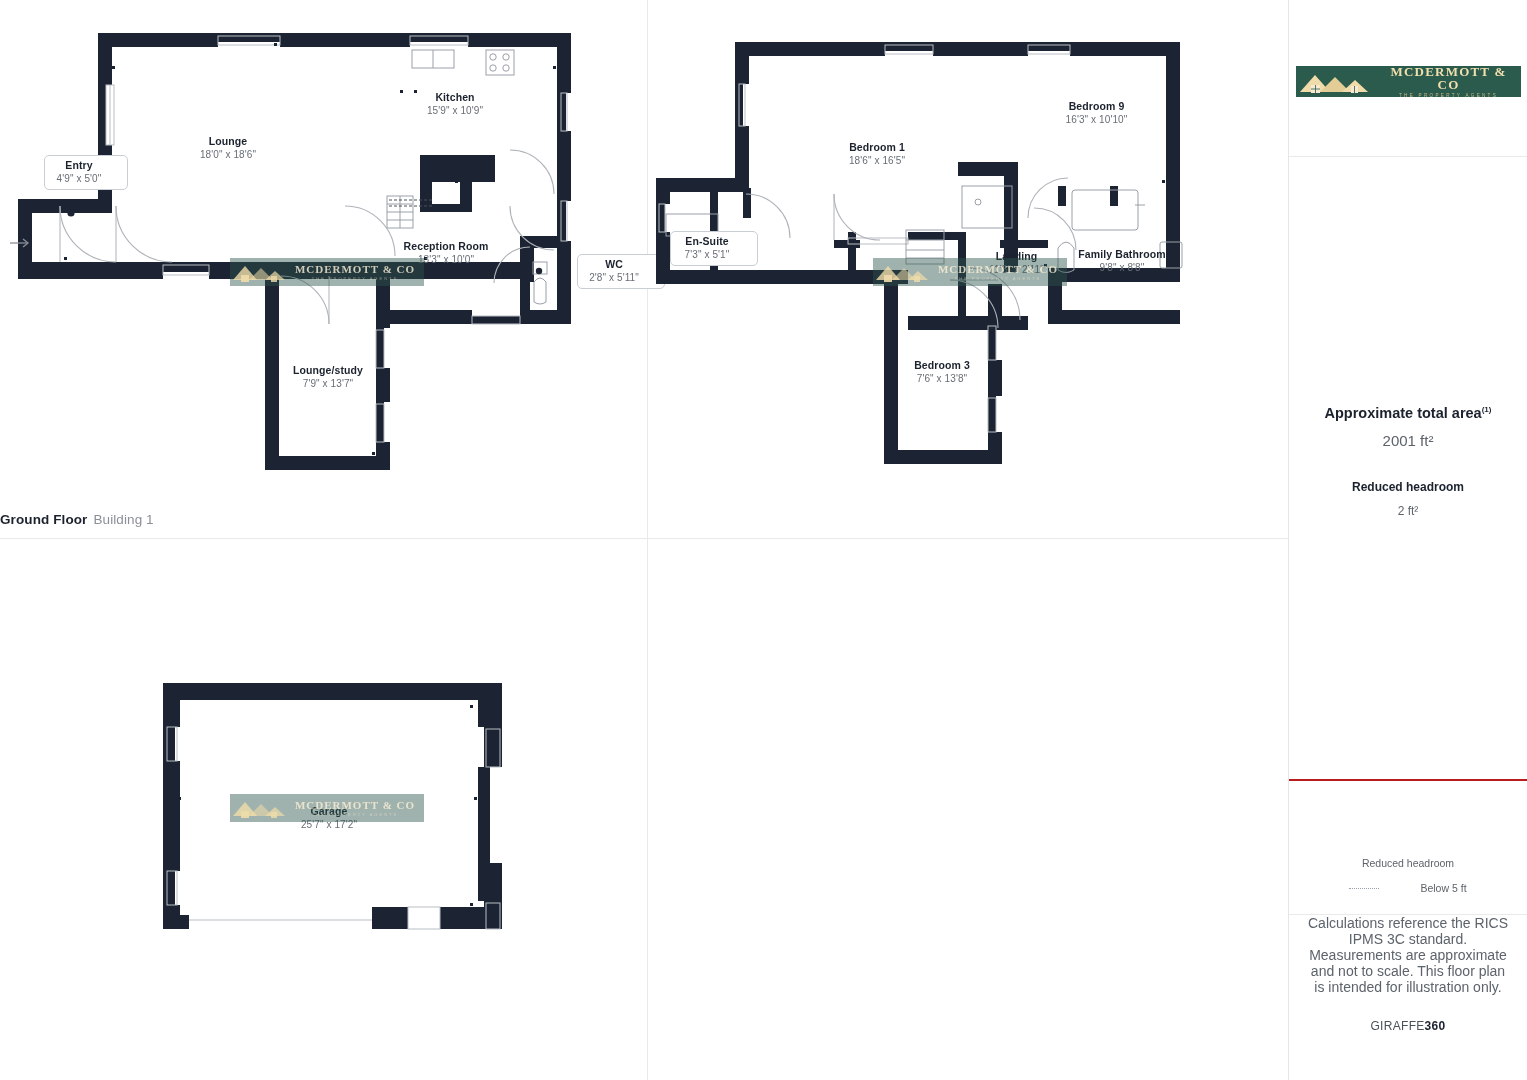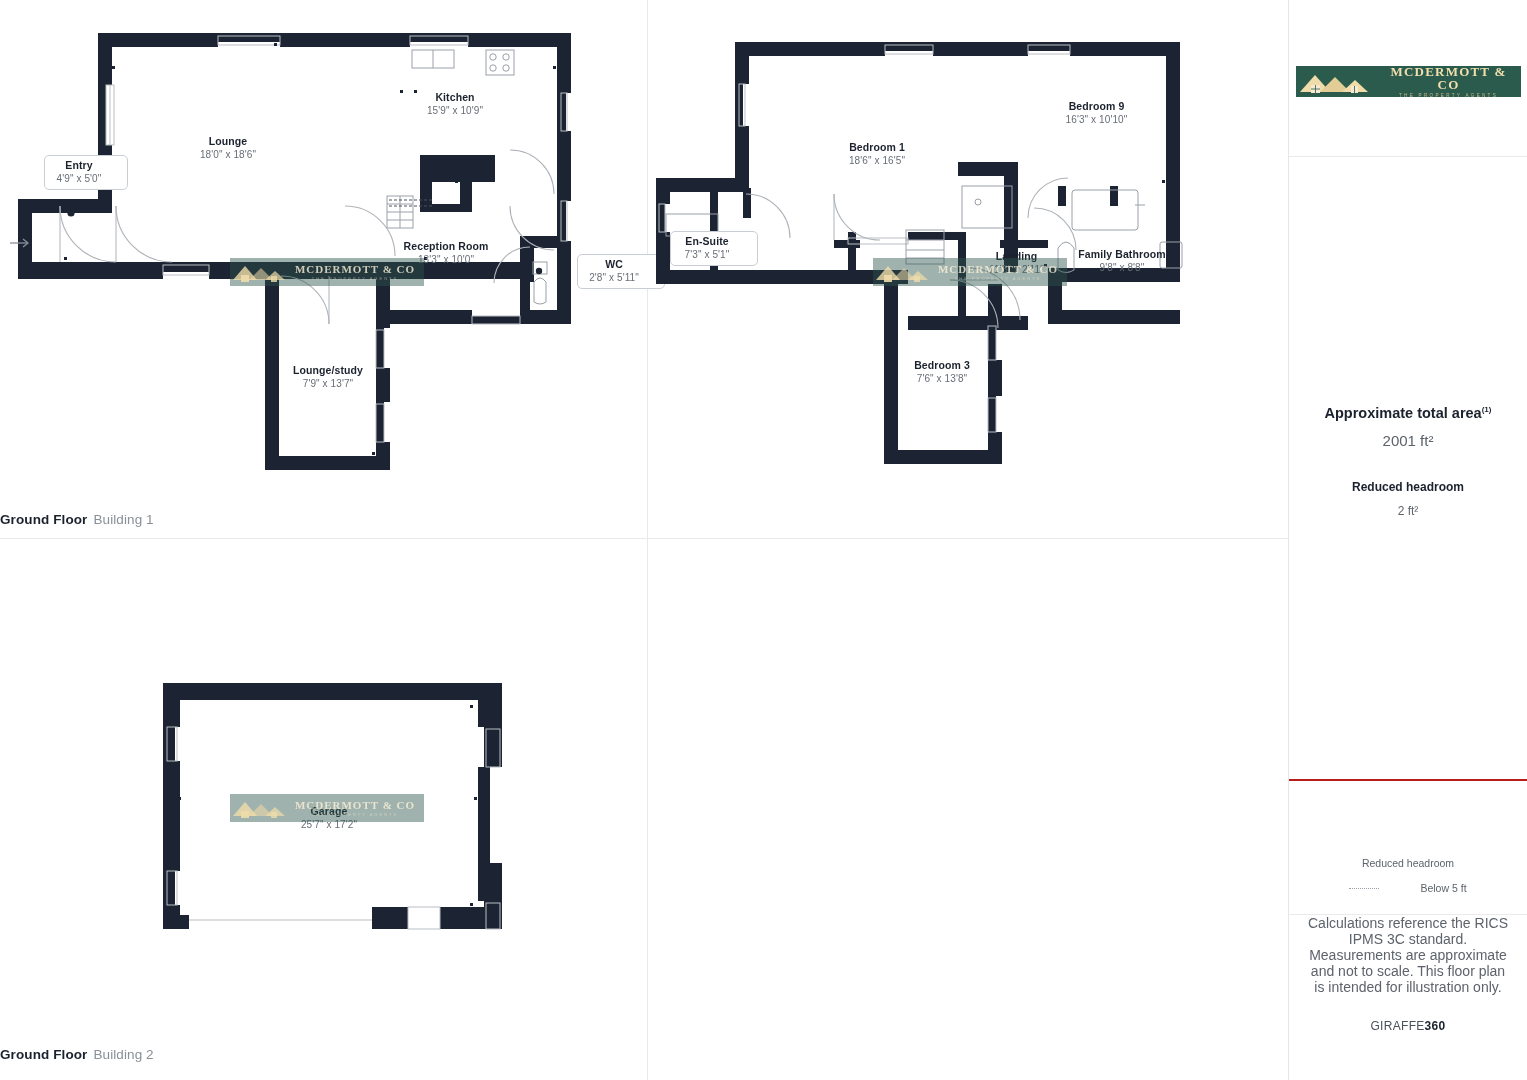--- a/index.html
+++ b/index.html
@@ -505,23 +505,20 @@
           <path d="M34 22 L44 13 L54 22 Z" fill="rgba(240,220,170,.70)"></path>
           <rect x="10" y="17" width="8" height="7" fill="rgba(240,220,170,.9)"></rect>
           <rect x="40" y="18" width="6" height="6" fill="rgba(240,220,170,.8)"></rect>
         </svg>
         <div class="wm-txt">
           <div class="wm-t1" style="font-size:11px;">MCDERMOTT &amp; CO</div>
           <div class="wm-t2" style="font-size:4px;">THE PROPERTY AGENTS</div>
         </div>
       </div>
 
-      <div class="caption" style="top:508px;">
-        <span class="floor">Ground Floor</span><span class="bldg">Building 2</span>
-      </div>
     </div>
 
     <div class="cell cell-empty"></div>
   </div>
 
   <div class="sidebar">
 
     <div class="sb-logo-cell">
       <div class="logo">
         <svg class="lg-icon" viewBox="0 0 80 31" width="84" height="31">

